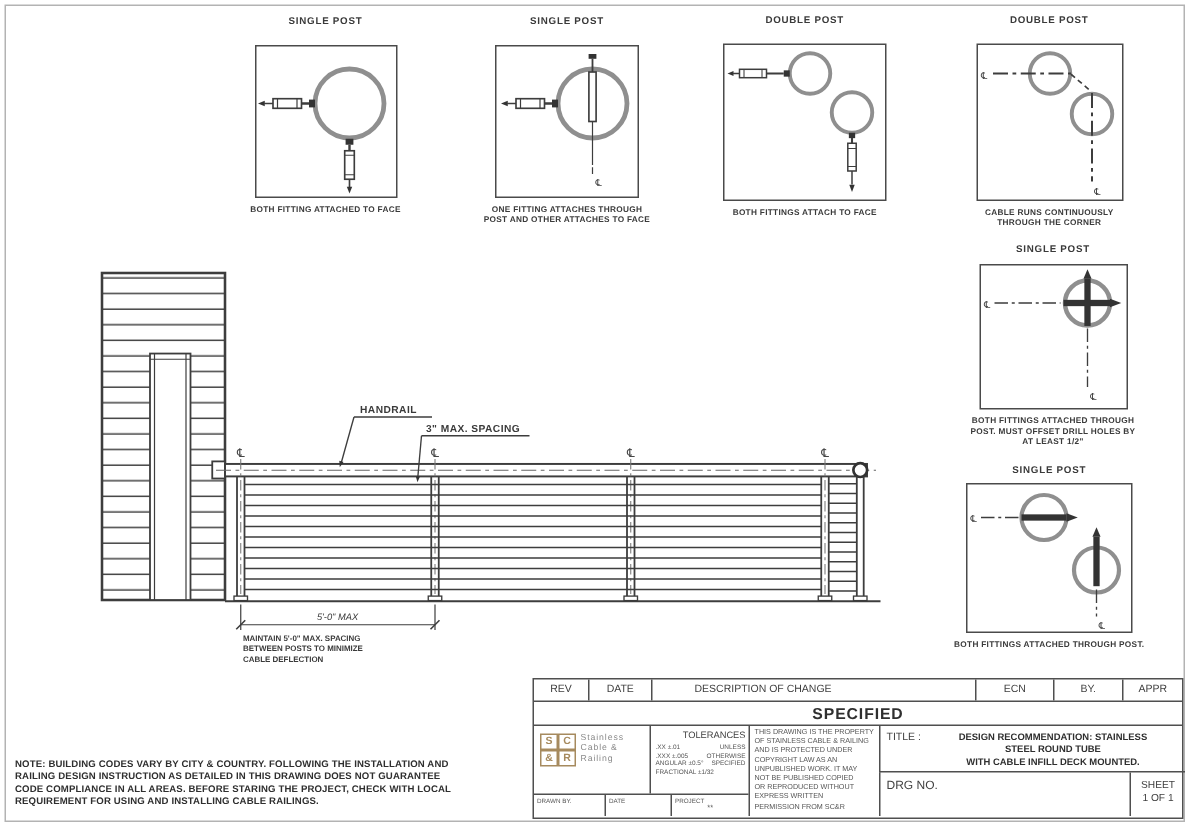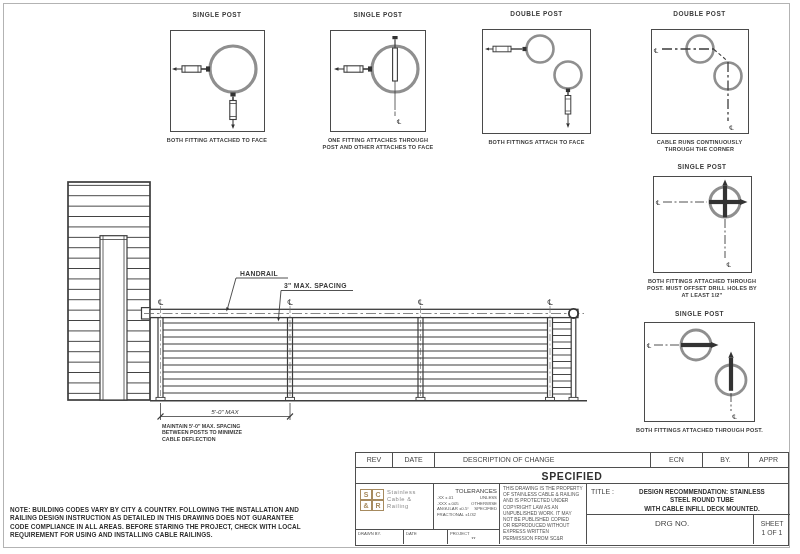--- a/index.html
+++ b/index.html
@@ -387,21 +387,21 @@
 
       <div class="cell title-cell" style="left:230px;top:0;width:204px;height:31px;border-left:1px solid #4f4f4f;border-bottom:1px solid #4f4f4f;">
         <div class="title-label">TITLE :</div>
         <div class="title-lines">
           <div>DESIGN RECOMMENDATION: STAINLESS</div>
           <div>STEEL ROUND TUBE</div>
           <div>WITH CABLE INFILL DECK MOUNTED.</div>
         </div>
       </div>
 
-      <div class="cell drg" style="left:230px;top:31px;width:168px;height:29px;border-left:1px solid #4f4f4f;border-right:1px solid #4f4f4f;text-align:center;">
+      <div class="cell drg" style="left:230px;top:31px;width:168px;height:29px;border-left:1px solid #4f4f4f;border-right:1px solid #4f4f4f;">
         <span>DRG NO.</span>
       </div>
 
       <div class="cell sheet" style="left:398px;top:31px;width:36px;height:29px;">
         <div>SHEET</div>
         <div>1 OF 1</div>
       </div>
 
     </div>
   </div>

